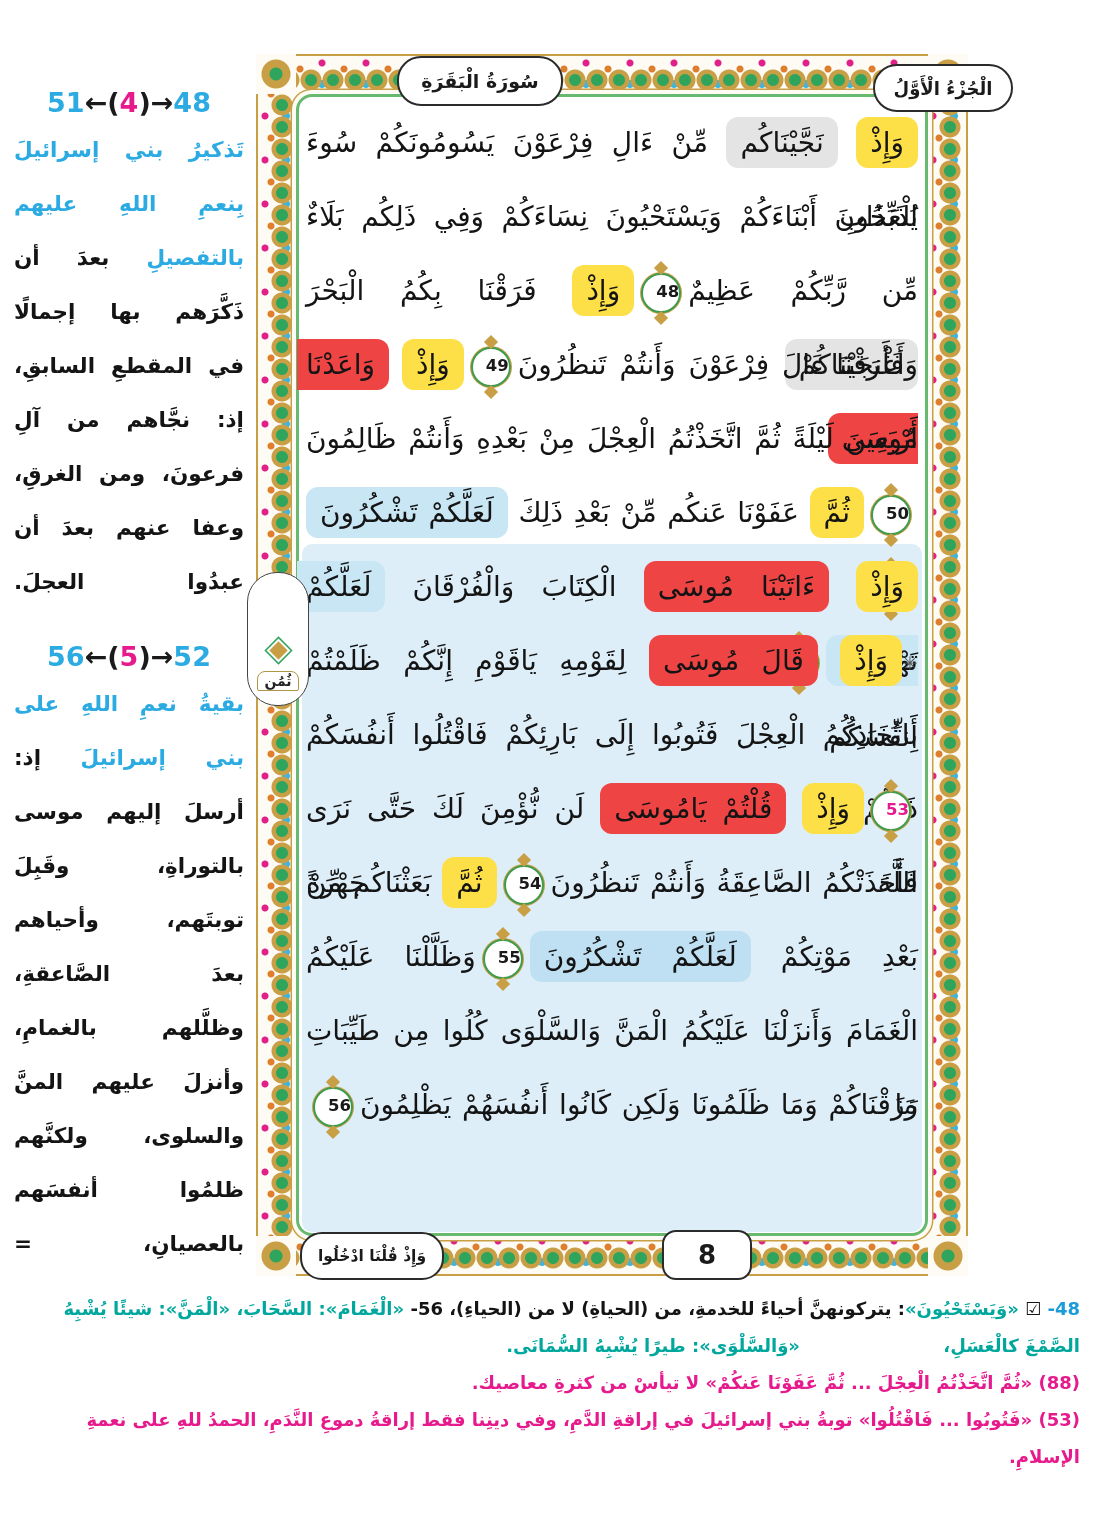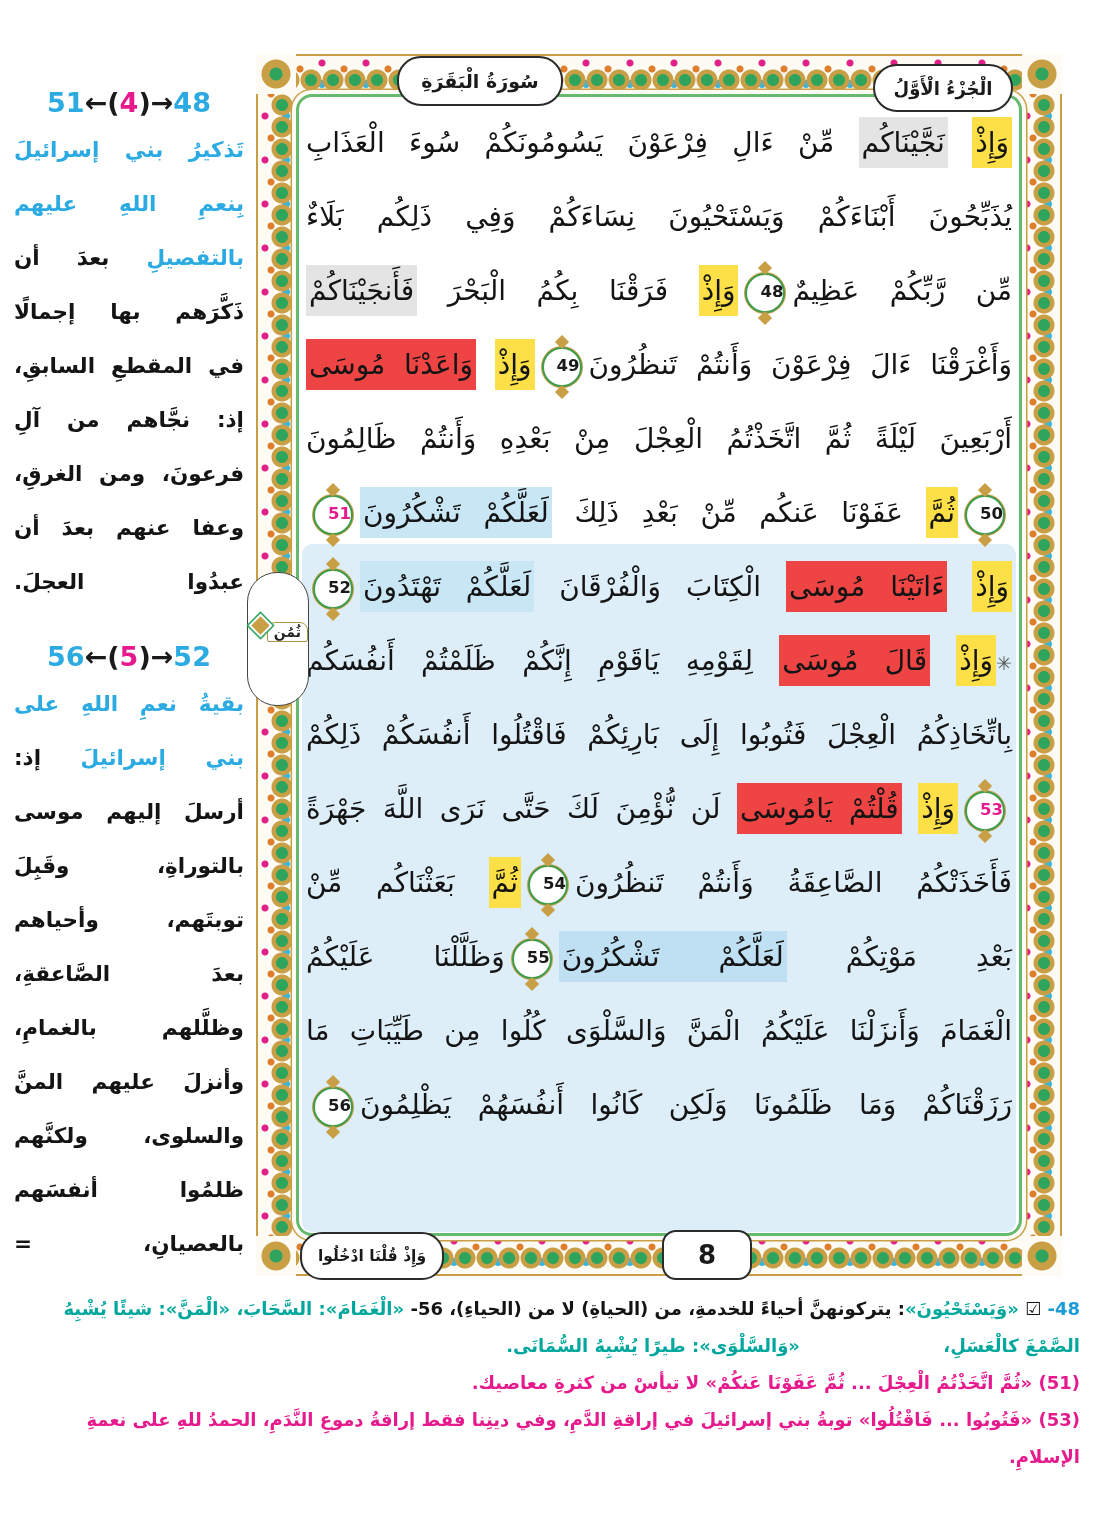--- a/index.html
+++ b/index.html
@@ -15,21 +15,21 @@
   .range2{margin-top:28px;}
   .sline{direction:rtl;text-align:justify;text-align-last:justify;height:54px;line-height:54px;
          font-size:21.5px;font-weight:bold;color:#141414;white-space:nowrap;}
   .c-cyan{color:#2cabe2;}
   .c-black{color:#141414;}
   .c-teal{color:#00a79d;}
   .c-magenta{color:#e61a8c;}
   .c-blue{color:#1b9cd8;}
 
   
-  .frame{position:absolute;left:256px;top:54px;width:806px;height:1222px;}
+  .frame{position:absolute;left:256px;top:54px;width:712px;height:1222px;}
   .strip{position:absolute;background-color:#fdfbf3;}
   .strip.h{left:0;right:0;height:40px;
     background-image:
       radial-gradient(circle at 11px 24px,#2fa45c 0 5.5px,transparent 6.5px),
       radial-gradient(circle at 33px 24px,#2fa45c 0 5.5px,transparent 6.5px),
       radial-gradient(circle at 11px 24px,#c99f46 0 10px,transparent 11px),
       radial-gradient(circle at 33px 24px,#c99f46 0 10px,transparent 11px),
       radial-gradient(circle at 22px 7px,#e0218a 0 3px,transparent 4px),
       radial-gradient(circle at 22px 28px,#3ab5e0 0 3.5px,transparent 4.5px),
       radial-gradient(circle at 0px 13px,#df7f2e 0 3px,transparent 4px),
@@ -61,37 +61,37 @@
   
   .cartouche{position:absolute;background:#fff;border:2px solid #2b2b2b;border-radius:24px;
              display:flex;align-items:center;justify-content:center;direction:rtl;
              font-weight:bold;color:#1a1a1a;z-index:6;}
   .surah-cartouche{left:141px;top:2px;width:162px;height:46px;font-size:19px;}
   .juz-cartouche{left:617px;top:10px;width:136px;height:44px;font-size:18px;}
   .catchword-cartouche{left:44px;top:1178px;width:140px;height:44px;font-size:15.5px;border-radius:22px;}
   .pagenum-cartouche{left:406px;top:1176px;width:86px;height:46px;font-size:26px;border-radius:14px;}
 
   .thumn{position:absolute;left:-9px;top:518px;width:62px;height:134px;background:#fff;
-         border:1.5px solid #444;border-radius:30px;z-index:7;display:flex;flex-direction:row;
+         border:1.5px solid #444;border-radius:30px;z-index:7;display:flex;flex-direction:column;
          align-items:center;justify-content:flex-end;padding-bottom:14px;box-sizing:border-box;}
   .thumn .orn{width:13px;height:13px;background:#c99f46;transform:rotate(45deg);margin-bottom:14px;
               box-shadow:0 0 0 2px #fff,0 0 0 3.5px #2fa45c;}
   .thumn .lbl{font-size:14px;font-weight:bold;color:#222;border:1px solid #b09544;
               border-radius:8px 8px 2px 2px;padding:1px 6px;direction:rtl;}
 
   
   .lines{position:absolute;left:40px;top:40px;right:40px;bottom:40px;padding:12px 10px 0 10px;
          box-sizing:border-box;z-index:3;}
   .blue-block{position:absolute;left:46px;right:46px;top:490px;bottom:44px;background:#ddeef8;
               border-radius:10px;z-index:1;}
   .qline{position:relative;direction:rtl;text-align:justify;text-align-last:justify;height:74px;
          line-height:74px;font-size:28px;color:#141414;font-family:"DejaVu Serif","DejaVu Sans",serif;
          white-space:nowrap;z-index:3;}
   .seg{white-space:pre-wrap;}
-  .hl{padding:9px 3px;border-radius:0;}
+  .hl{padding:9px 14px;border-radius:12px;}
   .hl-pink{background:#fde047;}
   .hl-yellow{background:#ef4444;}
   .hl-gray{background:#e4e4e4;}
   .hl-blue{background:#c9e6f5;}
   .hl-blue2{background:#bfe0f2;}
   .rub{font-size:19px;color:#555;vertical-align:middle;}
 
   .verse{display:inline-block;width:36px;height:36px;border-radius:50%;border:2.5px solid #3f9c4e;
          background:#fff;color:#1a1a1a;font-size:16.5px;font-weight:bold;line-height:34px;
          text-align:center;vertical-align:middle;position:relative;margin:0 7px;
@@ -192,17 +192,17 @@
       <span>وَإِذْ قُلْنَا ادْخُلُوا</span>
     </div>
     <div class="cartouche pagenum-cartouche">
       <span>8</span>
     </div>
   </div>
 
   <footer class="footnotes">
       <div class="fnline"><span class="seg c-blue">48-</span><span class="seg c-black"> ☑ </span><span class="seg c-teal">«وَيَسْتَحْيُونَ»</span><span class="seg c-black">: يتركونهنَّ أحياءً للخدمةِ، من (الحياةِ) لا من (الحياءِ)، 56-</span><span class="seg c-teal"> «الْغَمَامَ»: السَّحَابَ، «الْمَنَّ»: شيئًا يُشْبِهُ الصَّمْغَ كالْعَسَلِ،</span></div>
       <div class="fnline fn-indent"><span class="seg c-teal">«وَالسَّلْوَى»: طيرًا يُشْبِهُ السُّمَانَى.</span></div>
-      <div class="fnline"><span class="seg c-magenta">(51) «ثُمَّ اتَّخَذْتُمُ الْعِجْلَ ... ثُمَّ عَفَوْنَا عَنكُمْ» لا تيأسْ من كثرةِ معاصيك.</span></div>
+      <div class="fnline"><span class="seg c-magenta">(88) «ثُمَّ اتَّخَذْتُمُ الْعِجْلَ ... ثُمَّ عَفَوْنَا عَنكُمْ» لا تيأسْ من كثرةِ معاصيك.</span></div>
       <div class="fnline"><span class="seg c-magenta">(53) «فَتُوبُوا ... فَاقْتُلُوا» توبةُ بني إسرائيلَ في إراقةِ الدَّمِ، وفي دينِنا فقط إراقةُ دموعِ النَّدَمِ، الحمدُ للهِ على نعمةِ الإسلامِ.</span></div>
     </footer>
 
 </div>
 
 </body></html>

